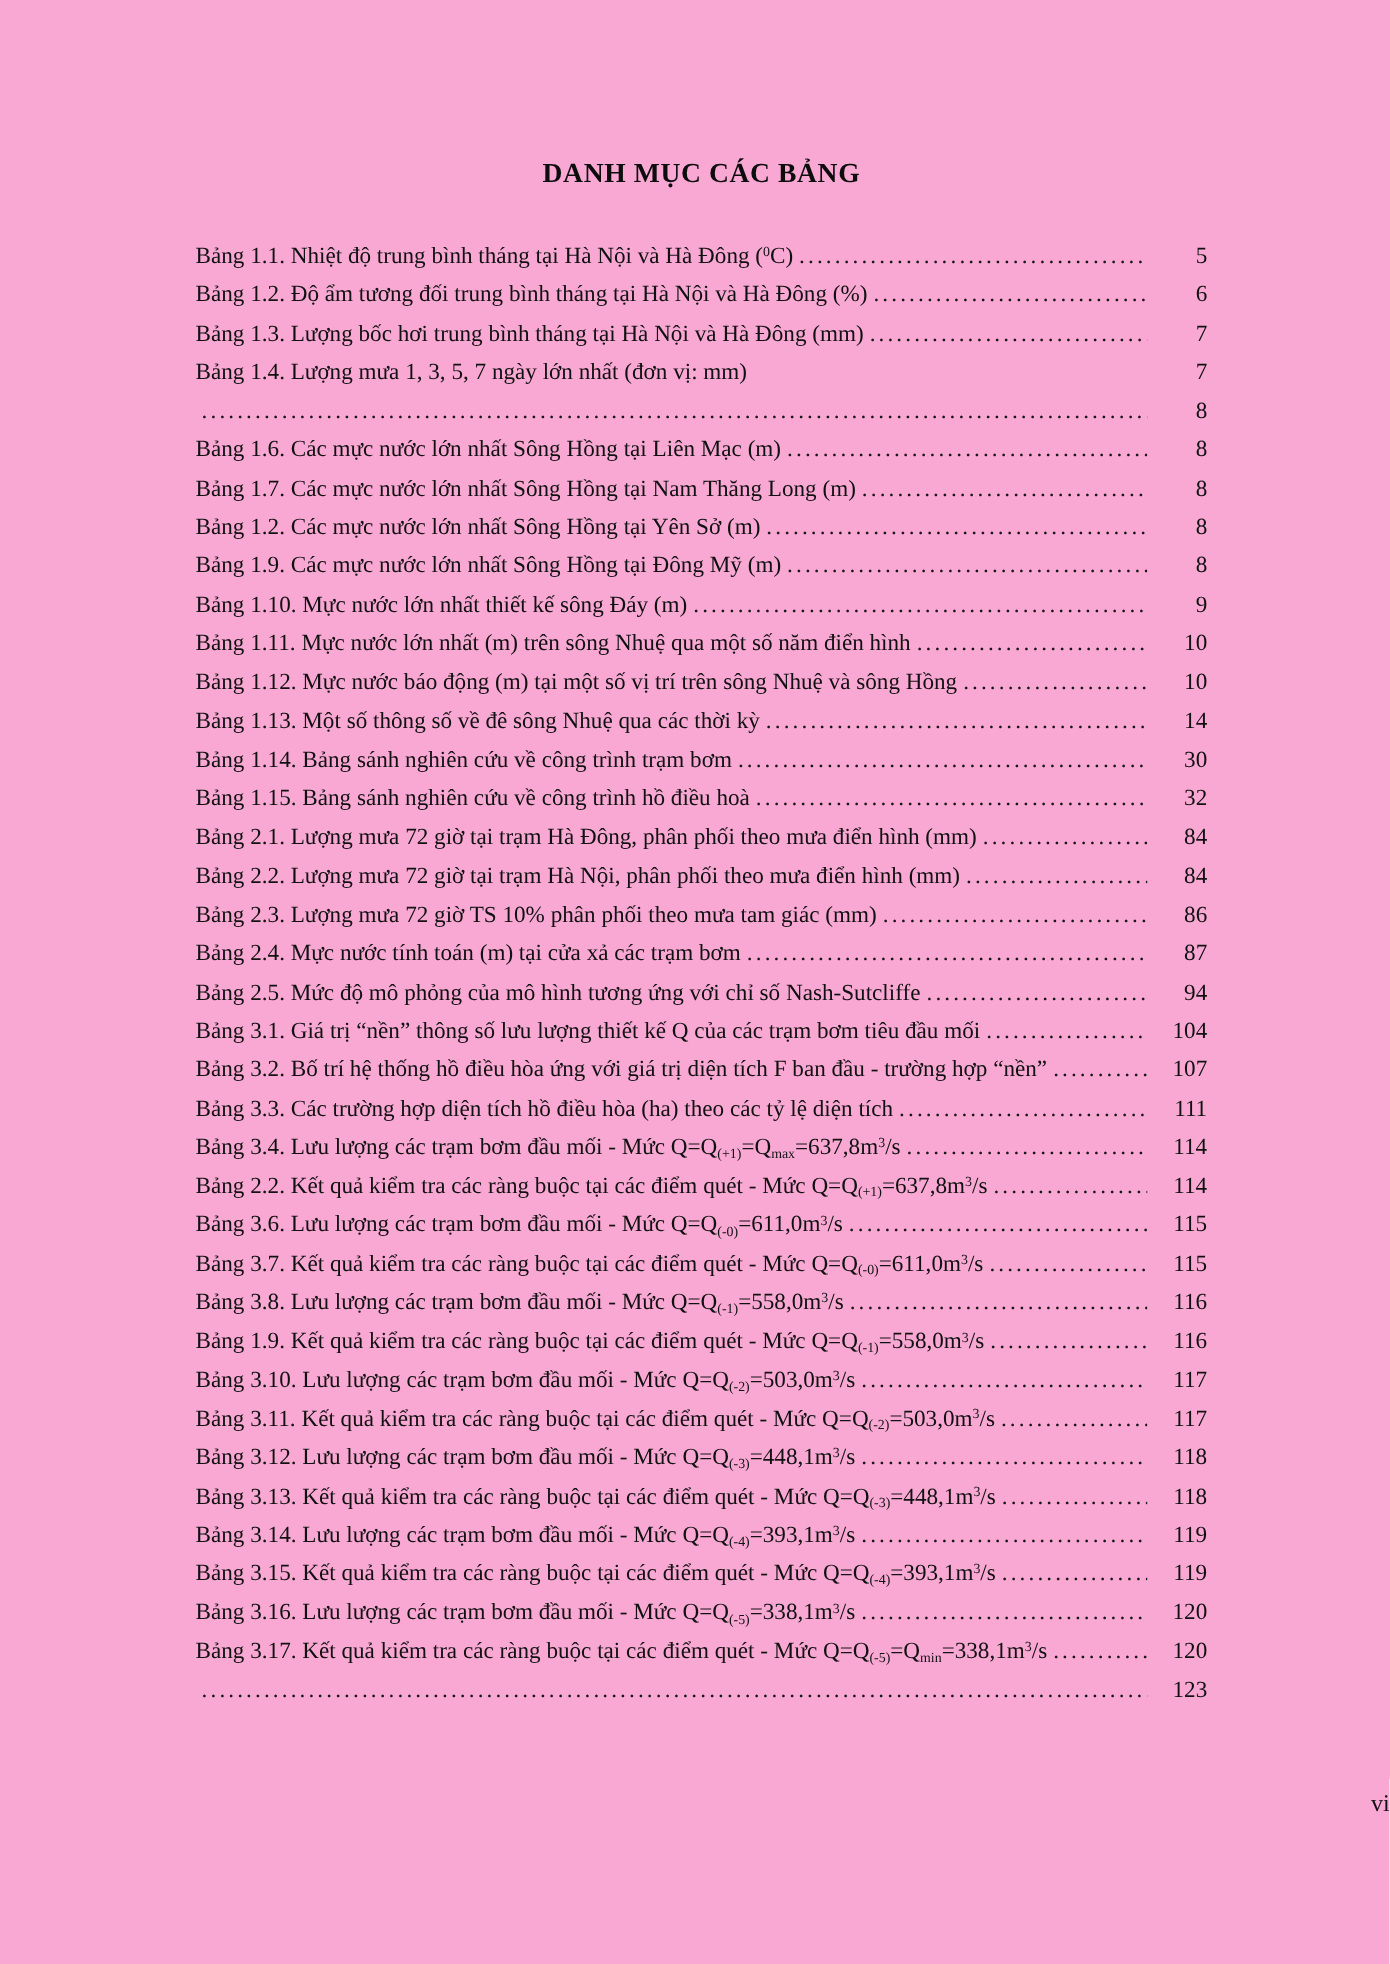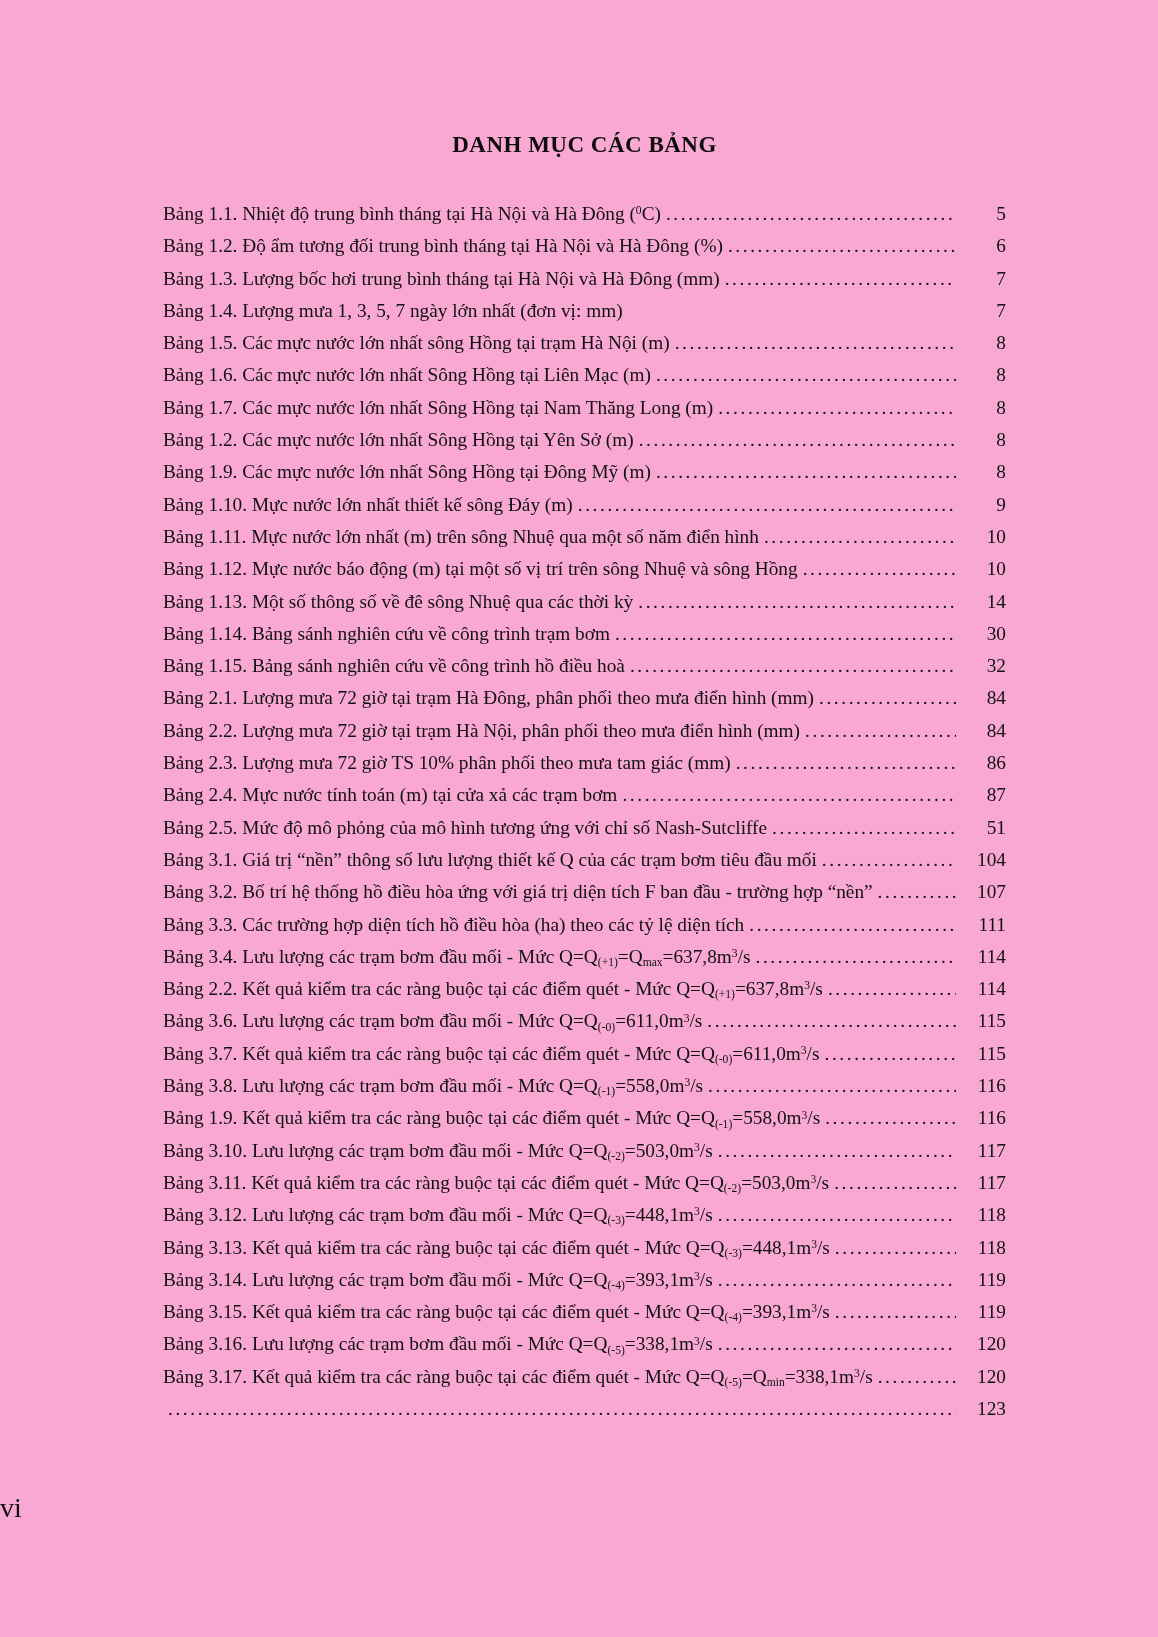--- a/index.html
+++ b/index.html
@@ -73,22 +73,22 @@
     vertical-align: baseline;
     position: relative;
     top: -0.5em;
     line-height: 0;
   }
   .page-footer {
     position: absolute;
     top: 1492px;
     left: 0;
     width: 100%;
-    text-align: left;
-    font-size: 28px;
+    text-align: right;
+    font-size: 20px;
     color: #111111;
   }
 </style>
 </head>
 <body>
 
 <div class="page">
   <div class="content">
     <h1 class="doc-title">DANH MỤC CÁC BẢNG</h1>
     <div class="toc-list">
@@ -106,21 +106,20 @@
     <span class="toc-label"><span>Bảng 1.3. Lượng bốc hơi trung bình tháng tại Hà Nội và Hà Đông (mm)</span></span>
     <span class="toc-dots"></span>
     <span class="toc-page">7</span>
   </div>
         <div class="toc-row">
     <span class="toc-label"><span>Bảng 1.4. Lượng mưa 1, 3, 5, 7 ngày lớn nhất (đơn vị: mm)</span></span>
     <span class="toc-dots" style="visibility: hidden;"></span>
     <span class="toc-page">7</span>
   </div>
         <div class="toc-row">
-    <span class="toc-label"><span>Bảng 1.5. Các mực nước lớn nhất sông Hồng tại trạm Hà Nội (m)</span></span>
     <span class="toc-dots"></span>
     <span class="toc-page">8</span>
   </div>
         <div class="toc-row">
     <span class="toc-label"><span>Bảng 1.6. Các mực nước lớn nhất Sông Hồng tại Liên Mạc (m)</span></span>
     <span class="toc-dots"></span>
     <span class="toc-page">8</span>
   </div>
         <div class="toc-row">
     <span class="toc-label"><span>Bảng 1.7. Các mực nước lớn nhất Sông Hồng tại Nam Thăng Long (m)</span></span>
@@ -183,21 +182,21 @@
     <span class="toc-page">86</span>
   </div>
         <div class="toc-row">
     <span class="toc-label"><span>Bảng 2.4. Mực nước tính toán (m) tại cửa xả các trạm bơm</span></span>
     <span class="toc-dots"></span>
     <span class="toc-page">87</span>
   </div>
         <div class="toc-row">
     <span class="toc-label"><span>Bảng 2.5. Mức độ mô phỏng của mô hình tương ứng với chỉ số Nash-Sutcliffe</span></span>
     <span class="toc-dots"></span>
-    <span class="toc-page">51</span>
+    <span class="toc-page">94</span>
   </div>
         <div class="toc-row">
     <span class="toc-label"><span>Bảng 3.1. Giá trị “nền” thông số lưu lượng thiết kế Q của các trạm bơm tiêu đầu mối</span></span>
     <span class="toc-dots"></span>
     <span class="toc-page">104</span>
   </div>
         <div class="toc-row">
     <span class="toc-label"><span>Bảng 3.2. Bố trí hệ thống hồ điều hòa ứng với giá trị diện tích F ban đầu - trường hợp “nền”</span></span>
     <span class="toc-dots"></span>
     <span class="toc-page">107</span>

